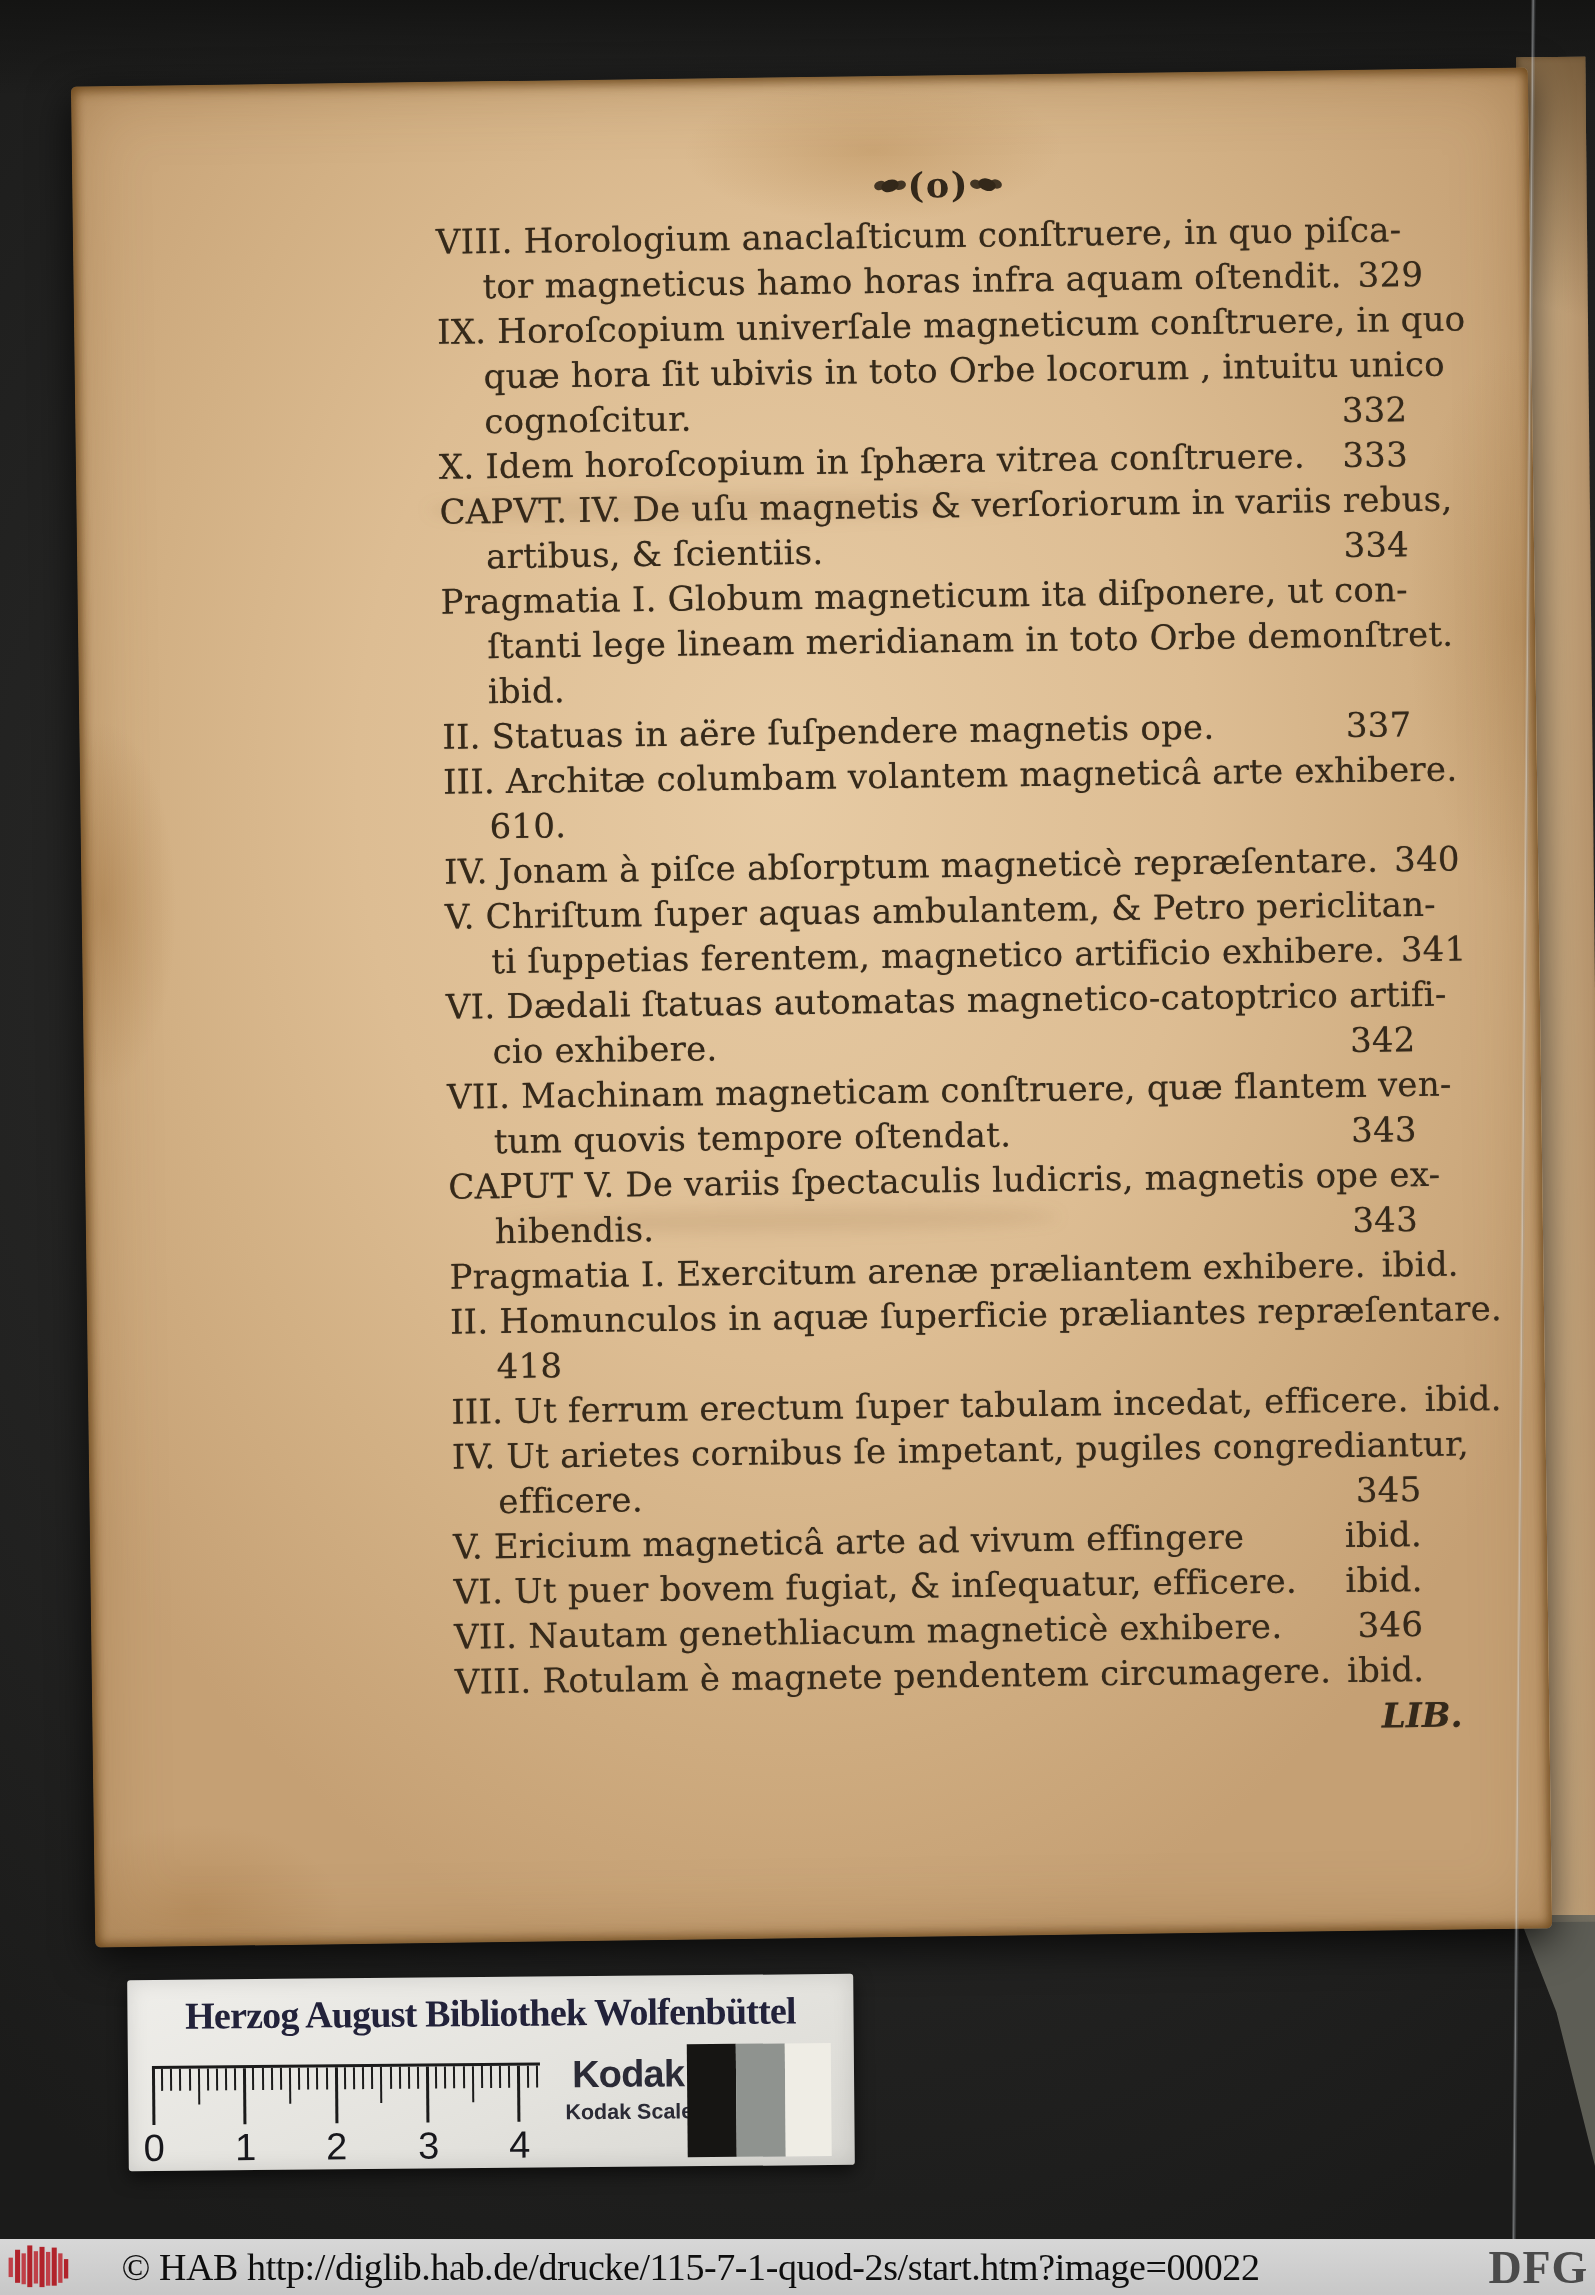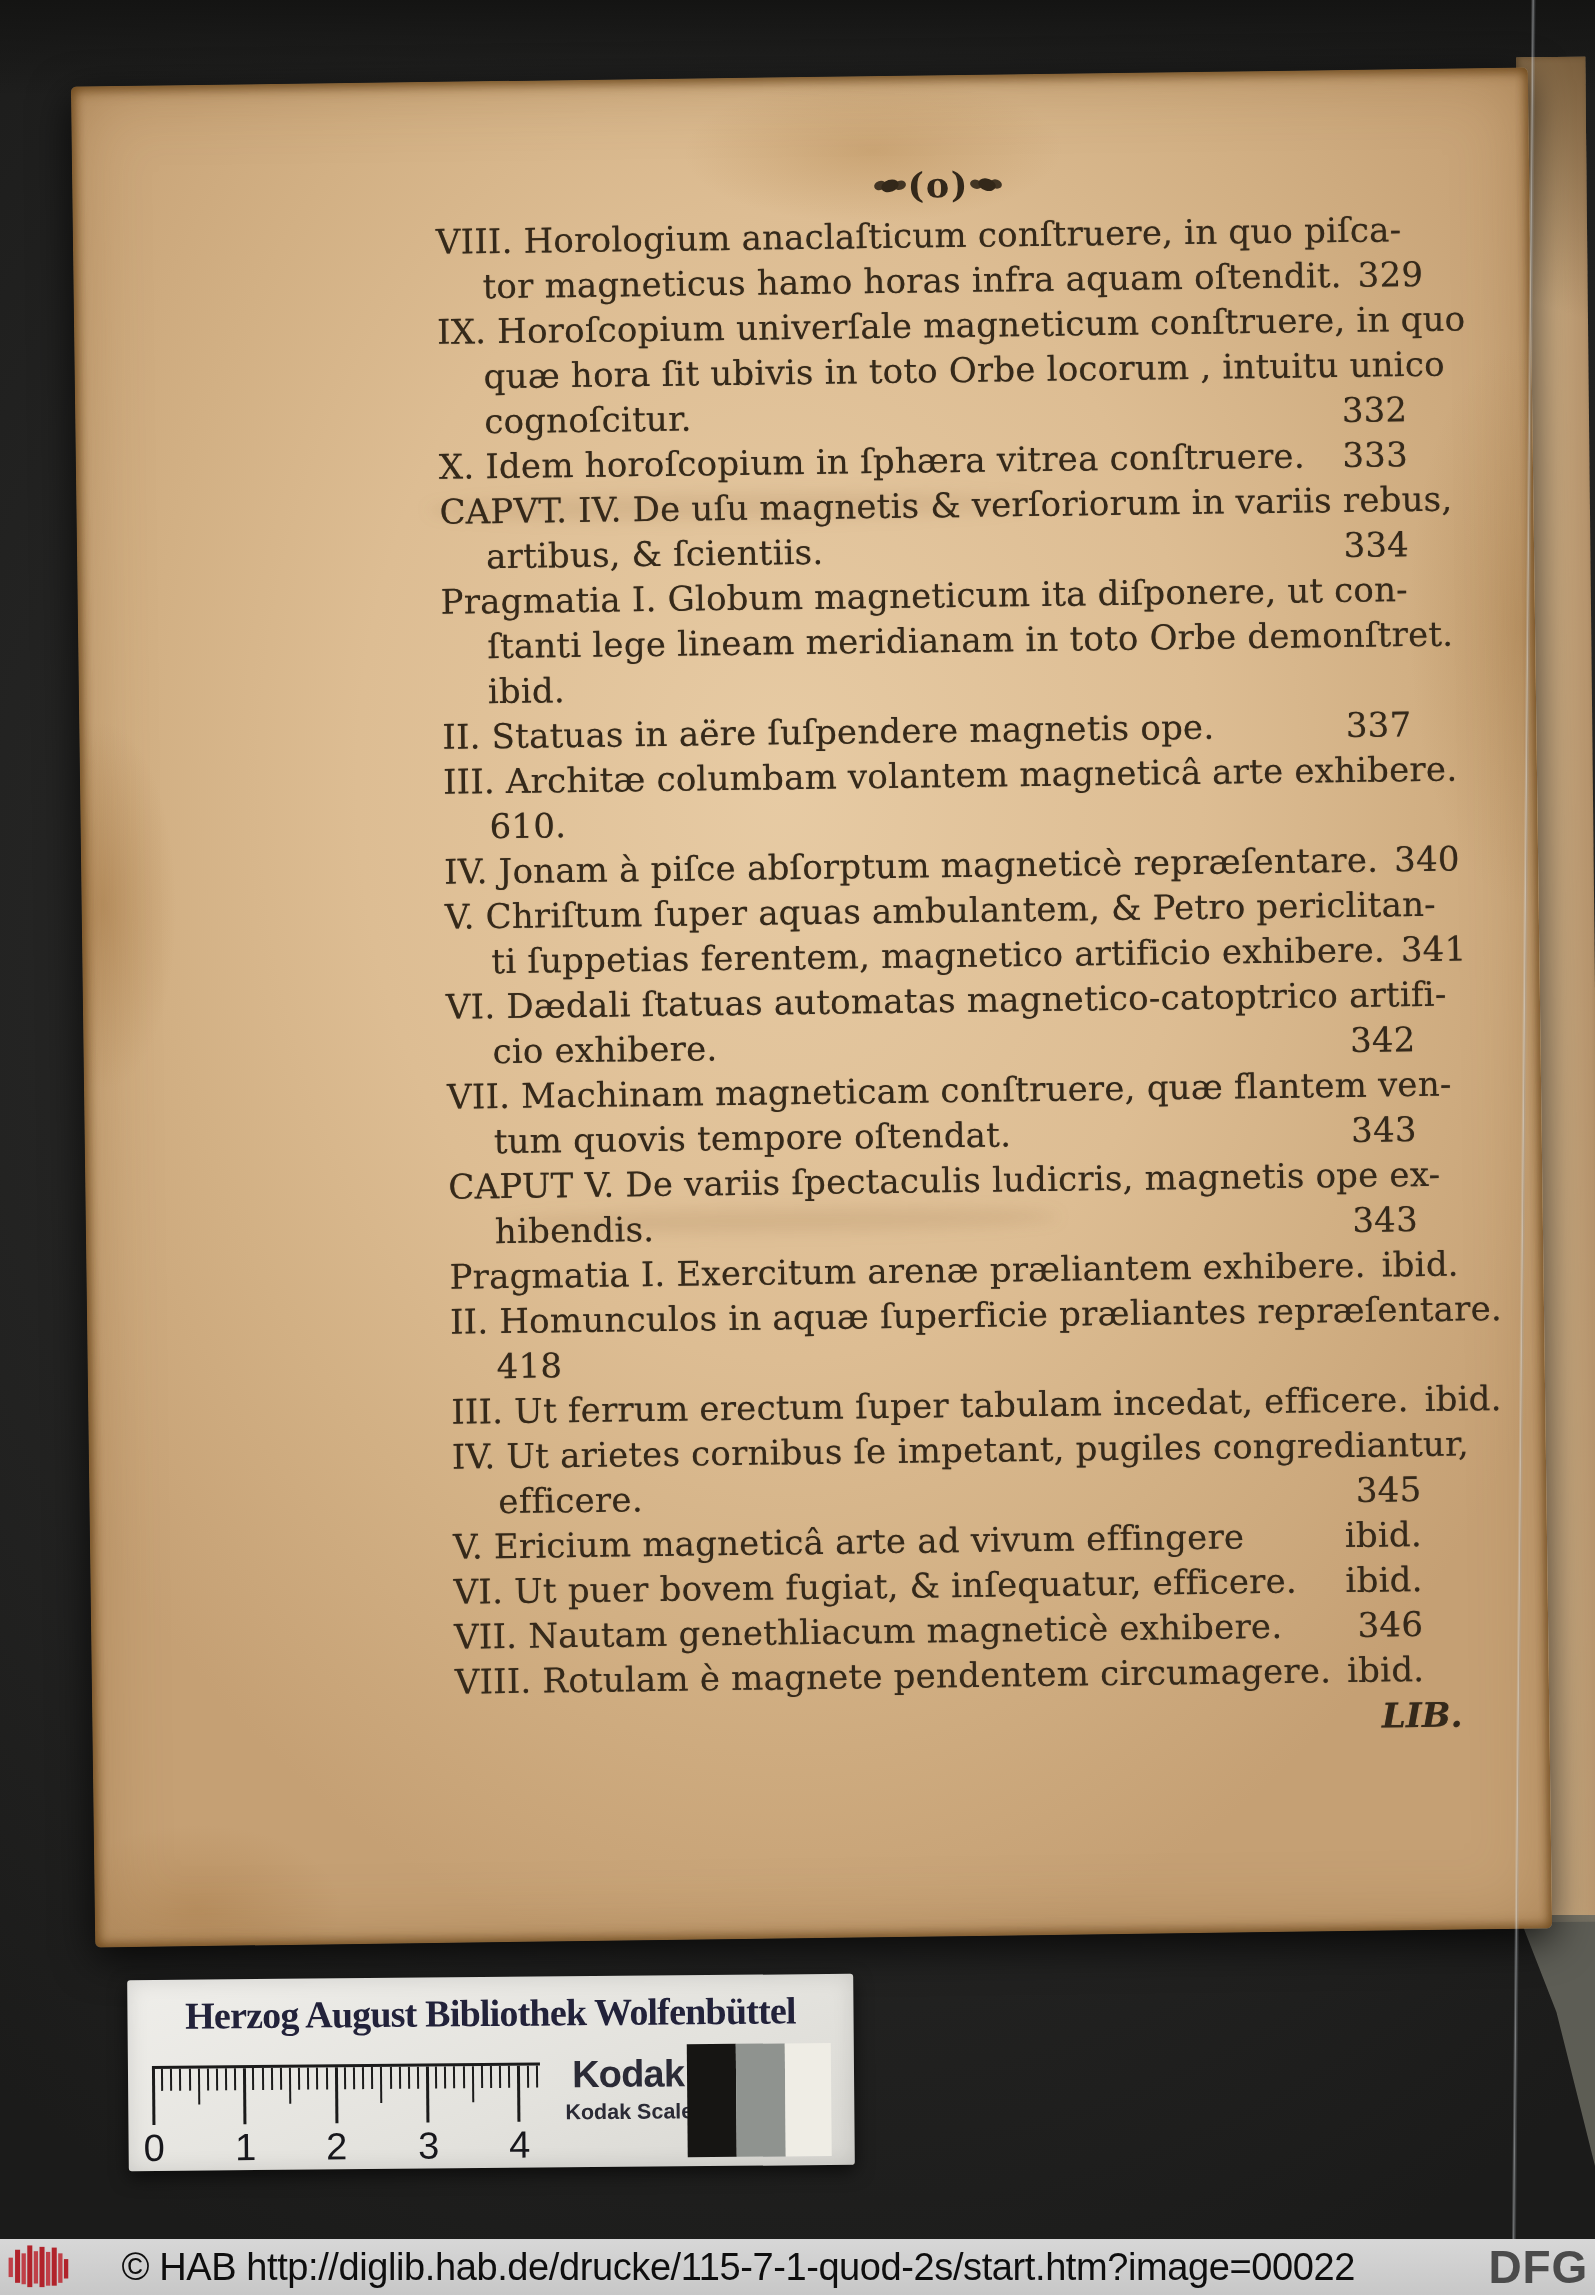--- a/index.html
+++ b/index.html
@@ -106,21 +106,21 @@
     font-size:21.5px;color:#2b2b36;}
   .patches{position:absolute;left:559px;top:69px;display:flex;height:113px;}
   .patch{width:49px;height:100%;}
   .patch.white{width:46px;}
 
   
   .info-bar{
     position:absolute;left:0;bottom:0;width:1596px;height:56px;
     background:linear-gradient(#d7d7d7,#c7c7c7);
     display:flex;align-items:center;z-index:8;
-    font-family:Liberation Sans, sans-serif;
+    font-family:Liberation Serif, serif;
   }
   .hab-logo{margin-left:6.4px;flex:0 0 auto;}
   .copyright{margin-left:48px;font-size:38px;color:#0e0e0e;letter-spacing:-0.4px;white-space:nowrap;}
   .dfg{margin-left:auto;margin-right:8px;font-weight:900;font-size:46px;
     color:#4b4b4b;letter-spacing:0.8px;transform:scaleY(1.02);}
 </style>
 </head>
 <body>
 
 <div class="stage">

